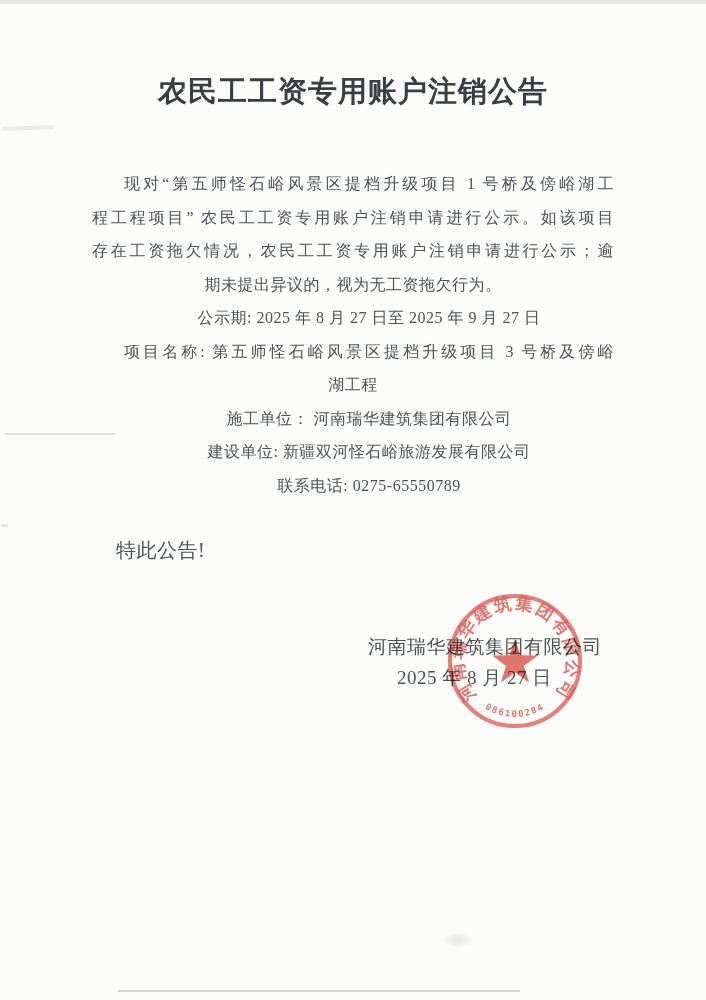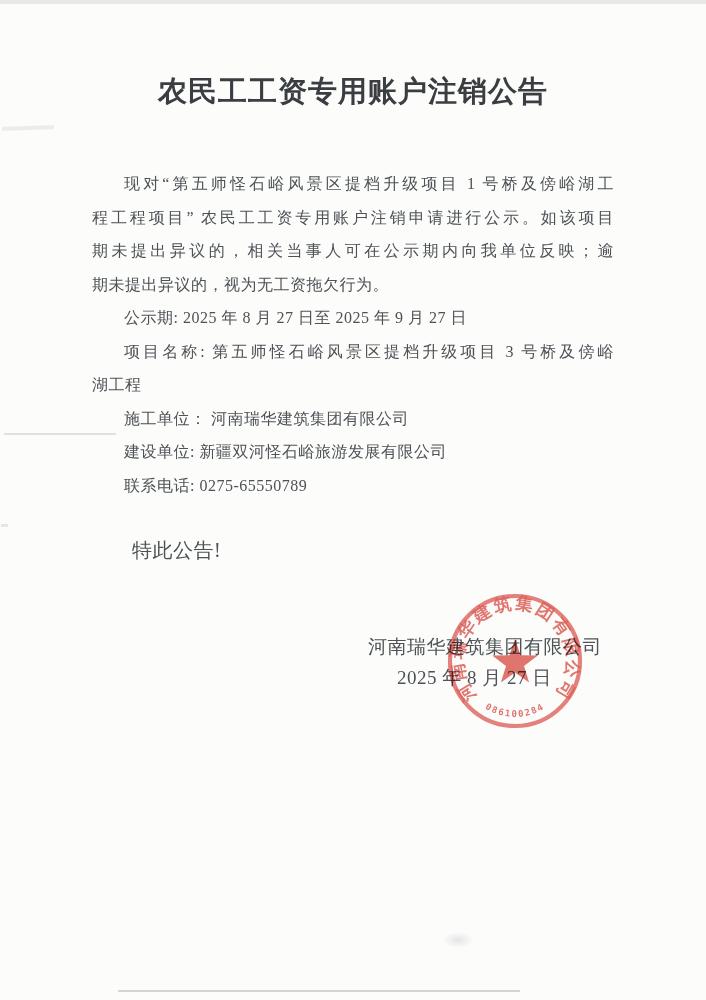--- a/index.html
+++ b/index.html
@@ -24,26 +24,26 @@
     color:#3a3e42;
   }
   .body-text{
     position:absolute;
     top:163px;left:92px;width:522px;
     font-size:16px;
     line-height:33.5px;
     color:#4d5257;
     letter-spacing:0.5px;
   }
-  .line{min-height:33.5px;}
+  .line{min-height:33.5px;text-align:center;}
   .line.indent{text-indent:2em;}
   .line.fill{text-align:justify;text-align-last:justify;}
   .closing{
     position:absolute;
-    top:533px;left:92px;width:400px;
+    top:533px;left:76px;width:400px;
     font-size:20px;
     color:#4d5257;
     text-indent:2em;
     letter-spacing:0.5px;
   }
   .sign-company{
     position:absolute;
     top:630px;left:368px;
     font-size:19px;
     color:#4d5257;
@@ -92,21 +92,21 @@
 </head>
 <body>
 
 <div class="page">
 
   <h1 class="title">农民工工资专用账户注销公告</h1>
 
   <div class="body-text">
     <div class="line indent fill">现对“第五师怪石峪风景区提档升级项目 1 号桥及傍峪湖工</div>
     <div class="line fill">程工程项目” 农民工工资专用账户注销申请进行公示。如该项目</div>
-    <div class="line fill">期未提出异议的，相关当事人可在公示期内向我单位反映；逾</div>
+    <div class="line fill">存在工资拖欠情况，农民工工资专用账户注销申请进行公示；逾</div>
     <div class="line">期未提出异议的，视为无工资拖欠行为。</div>
     <div class="line indent">公示期: 2025 年 8 月 27 日至 2025 年 9 月 27 日</div>
     <div class="line indent fill">项目名称: 第五师怪石峪风景区提档升级项目 3 号桥及傍峪</div>
     <div class="line">湖工程</div>
     <div class="line indent">施工单位： 河南瑞华建筑集团有限公司</div>
     <div class="line indent">建设单位: 新疆双河怪石峪旅游发展有限公司</div>
     <div class="line indent">联系电话: 0275-65550789</div>
   </div>
 
   <div class="closing">特此公告!</div>

